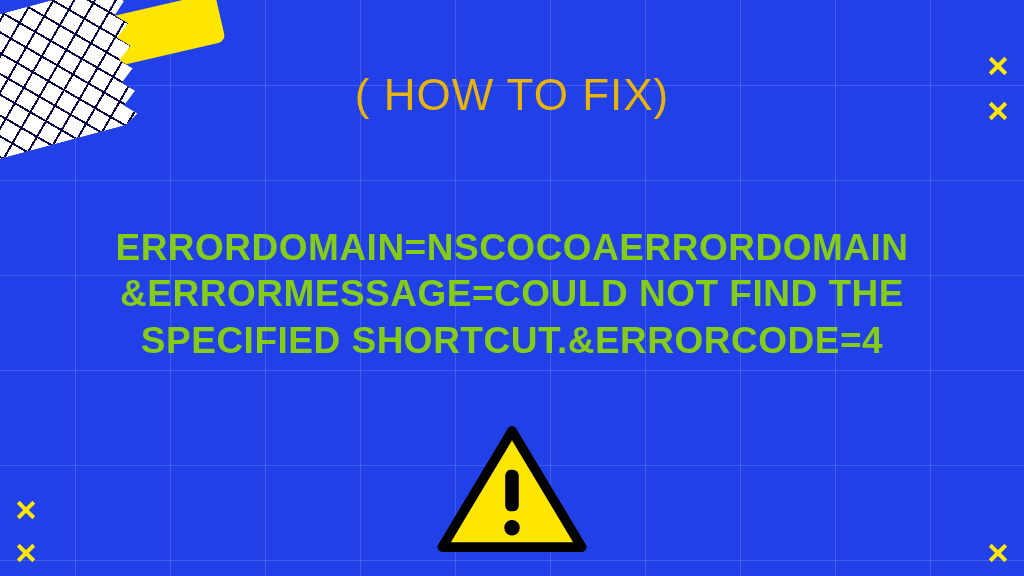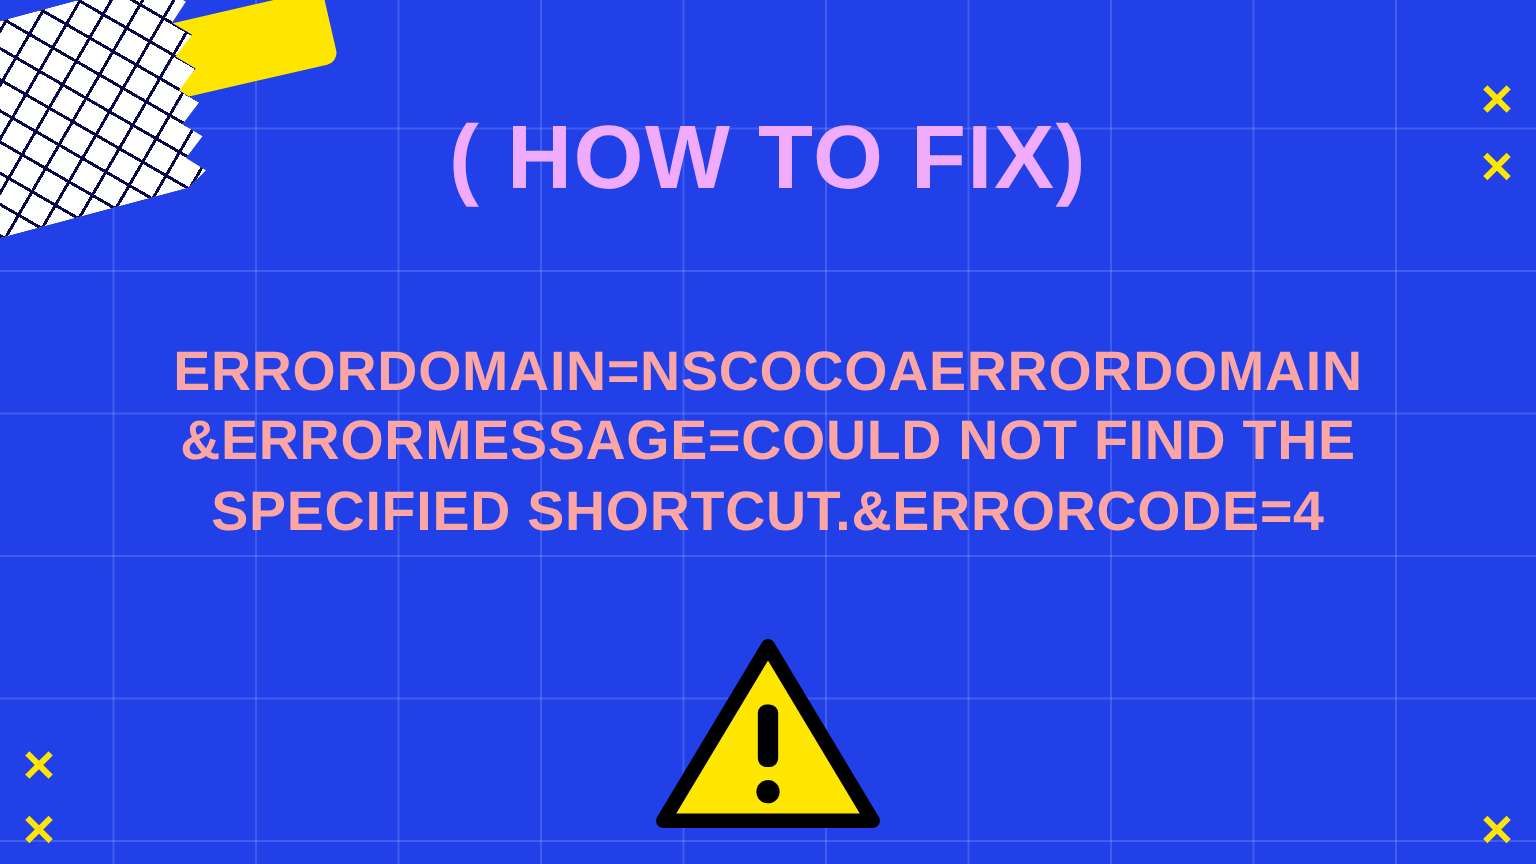--- a/index.html
+++ b/index.html
@@ -48,33 +48,33 @@
       height: 50px;
       background: #ffe600;
       border-radius: 8px;
       transform: rotate(2deg);
     }
     .heading {
       position: absolute;
       top: 70px;
       left: 50%;
       transform: translateX(-50%);
-      color: #f0abfc;
-      font-weight: 700;
-      font-size: 60px;
+      color: #eab308;
+      font-weight: 400;
+      font-size: 44px;
       letter-spacing: 1px;
       white-space: nowrap;
       font-family: Impact, "Arial Black", sans-serif;
     }
     .error-text {
       position: absolute;
       top: 225px;
       left: 50%;
       transform: translateX(-50%);
-      color: #fca5a5;
+      color: #84cc16;
       font-weight: 900;
       font-size: 37px;
       line-height: 1.25;
       text-align: center;
       width: 92%;
       font-family: Impact, "Arial Black", sans-serif;
       letter-spacing: 0.5px;
     }
     .warning-icon {
       position: absolute;

